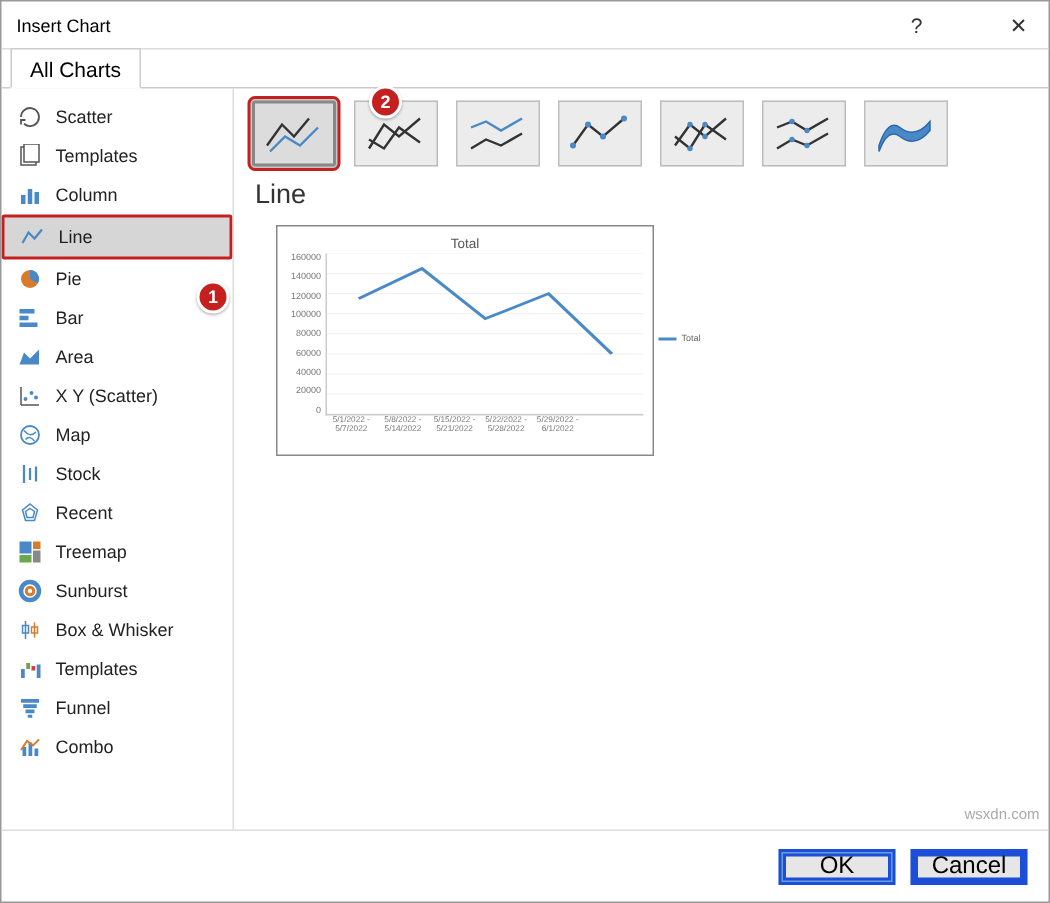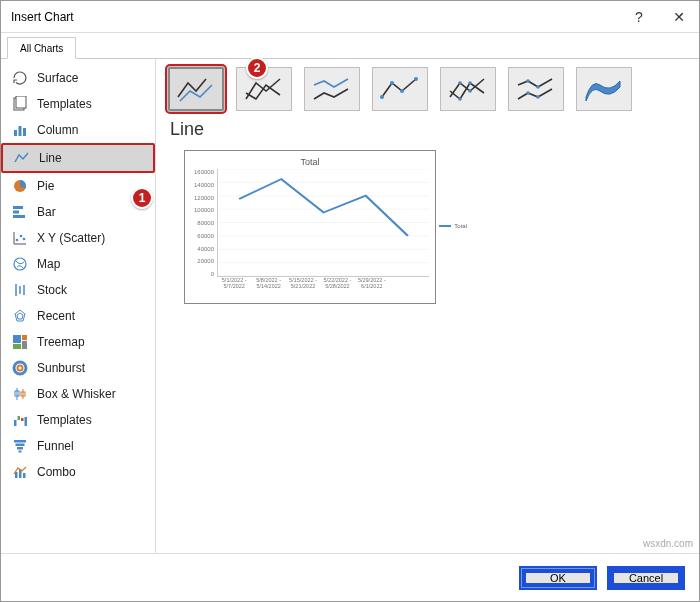--- a/index.html
+++ b/index.html
@@ -1,21 +1,21 @@
 <!DOCTYPE html>
 <html><head>
 <meta charset="utf-8">
 <style>
 * { box-sizing: border-box; font-family: "Segoe UI", Tahoma, sans-serif; }
 body { margin: 0; background: #fff; }
 .dialog { width: 700px; height: 602px; border: 1px solid #999; background: #fff; display: flex; flex-direction: column; position: relative; }
-.titlebar { height: 32px; display: flex; align-items: center; padding: 0 0 0 10px; border-bottom: 1px solid #ddd; font-size: 12px; }
+.titlebar { height: 32px; display: flex; align-items: center; padding: 0 0 0 10px; border-bottom: 1px solid #ddd; font-size: 12px; gap: 28px; }
 .titlebar .spacer { flex: 1; }
 .titlebar .btn { width: 40px; height: 32px; display: flex; align-items: center; justify-content: center; font-size: 14px; color: #333; }
-.tabstrip { height: 26px; display: flex; align-items: flex-end; padding-left: 6px; border-bottom: 1px solid #ccc; font-size: 10px; }
+.tabstrip { height: 26px; display: flex; align-items: flex-end; padding-left: 6px; border-bottom: 1px solid #ccc; font-size: 14px; }
 .tab { padding: 5px 12px 4px; border: 1px solid #ccc; border-bottom: 1px solid #fff; background: #fff; position: relative; top: 1px; }
 .body { flex: 1; display: flex; overflow: hidden; }
 .sidebar { width: 155px; border-right: 1px solid #ddd; padding: 6px 0; overflow-y: auto; }
 .cat { display: flex; align-items: center; gap: 8px; padding: 4px 8px 4px 10px; font-size: 12px; color: #222; cursor: default; position: relative; }
 .cat.selected { background: #d6d6d6; }
 .cat .ico { width: 18px; height: 18px; display: flex; align-items: center; justify-content: center; flex-shrink: 0; }
 .catredbox { border: 2.5px solid #c42020; border-radius: 2px; }
 .main { flex: 1; padding: 8px 12px; overflow: auto; }
 .subtyperow { display: flex; gap: 12px; align-items: center; margin-bottom: 8px; }
 .subtype { width: 56px; height: 44px; border: 1px solid #bdbdbd; background: #ececec; display: flex; align-items: center; justify-content: center; }
@@ -27,21 +27,21 @@
 .preview .plotarea { display: flex; height: 108px; }
 .preview .yaxis { display: flex; flex-direction: column; justify-content: space-between; font-size: 6px; color: #777; text-align: right; padding-right: 3px; width: 26px; }
 .preview .chartbox { flex: 1; position: relative; border-left: 1px solid #ccc; border-bottom: 1px solid #ccc; }
 .preview .grid line { stroke: #eee; stroke-width: 0.5; }
 .preview .series { stroke: #4a89c7; stroke-width: 1.8; fill: none; }
 .preview .legend { position: absolute; right: -38px; top: 50%; font-size: 6px; color: #666; display: flex; align-items: center; gap: 3px; }
 .preview .legend .swatch { width: 12px; height: 2px; background: #4a89c7; }
 .preview .xaxis { display: flex; font-size: 5.5px; color: #777; margin-left: 26px; margin-right: 40px; }
 .preview .xaxis div { flex: 1; text-align: center; }
 .footer { height: 48px; border-top: 1px solid #ddd; display: flex; align-items: center; justify-content: flex-end; gap: 10px; padding: 0 14px; }
-.footer .fbtn { width: 78px; height: 24px; border: 7px solid #1d4ed8; background: #e6e6e6; font-size: 11px; display: flex; align-items: center; justify-content: center; }
+.footer .fbtn { width: 78px; height: 24px; border: 5px solid #1d4ed8; background: #e6e6e6; font-size: 16px; display: flex; align-items: center; justify-content: center; }
 .footer .fbtn.primary { outline: 1px solid #6a9edb; outline-offset: -3px; }
 .badge { position: absolute; width: 22px; height: 22px; border-radius: 50%; background: #c42020; color: #fff; font-size: 12px; font-weight: bold; display: flex; align-items: center; justify-content: center; border: 2px solid #fff; box-shadow: 0 1px 2px rgba(0,0,0,.3); z-index: 10; }
 .badge.b1 { top: 186px; left: 130px; }
 .badge.b2 { top: 56px; left: 245px; }
 .watermark { position: absolute; right: 6px; bottom: 52px; font-size: 10px; color: #aaa; }
 svg { display: block; }
 </style>
 </head>
 <body>
 
@@ -64,21 +64,21 @@
 
   <div class="body">
     <div class="sidebar" id="sidebar">
         <div class="cat">
           <span class="ico">
             <svg width="16" height="16" viewBox="0 0 16 16">
               <path d="M2 8a6 6 0 1 1 2 4.5" fill="none" stroke="#555" stroke-width="1.2"></path>
               <path d="M2 13l0-3 3 0" fill="none" stroke="#555" stroke-width="1.2"></path>
             </svg>
           </span>
-          <span>Surface</span>
+          <span>Scatter</span>
         </div>
         <div class="cat">
           <span class="ico">
             <svg width="16" height="16" viewBox="0 0 16 16">
               <rect x="2" y="2" width="10" height="12" fill="none" stroke="#555"></rect>
               <rect x="4" y="0" width="10" height="12" fill="#fff" stroke="#555"></rect>
             </svg>
           </span>
           <span>Templates</span>
         </div>
@@ -111,20 +111,28 @@
         </div>
         <div class="cat">
           <span class="ico">
             <svg width="16" height="16" viewBox="0 0 16 16">
               <rect x="1" y="2" width="10" height="3" fill="#4a89c7"></rect>
               <rect x="1" y="6.5" width="6" height="3" fill="#4a89c7"></rect>
               <rect x="1" y="11" width="12" height="3" fill="#4a89c7"></rect>
             </svg>
           </span>
           <span>Bar</span>
+        </div>
+        <div class="cat">
+          <span class="ico">
+            <svg width="16" height="16" viewBox="0 0 16 16">
+              <path d="M1 13 L4 5 L8 9 L14 3 L14 13 Z" fill="#4a89c7"></path>
+            </svg>
+          </span>
+          <span>Area</span>
         </div>
         <div class="cat">
           <span class="ico">
             <svg width="16" height="16" viewBox="0 0 16 16">
               <line x1="2" y1="2" x2="2" y2="14" stroke="#555"></line>
               <line x1="2" y1="14" x2="14" y2="14" stroke="#555"></line>
               <circle cx="5" cy="10" r="1.3" fill="#4a89c7"></circle>
               <circle cx="9" cy="6" r="1.3" fill="#4a89c7"></circle>
               <circle cx="12" cy="9" r="1.3" fill="#4a89c7"></circle>
             </svg>

